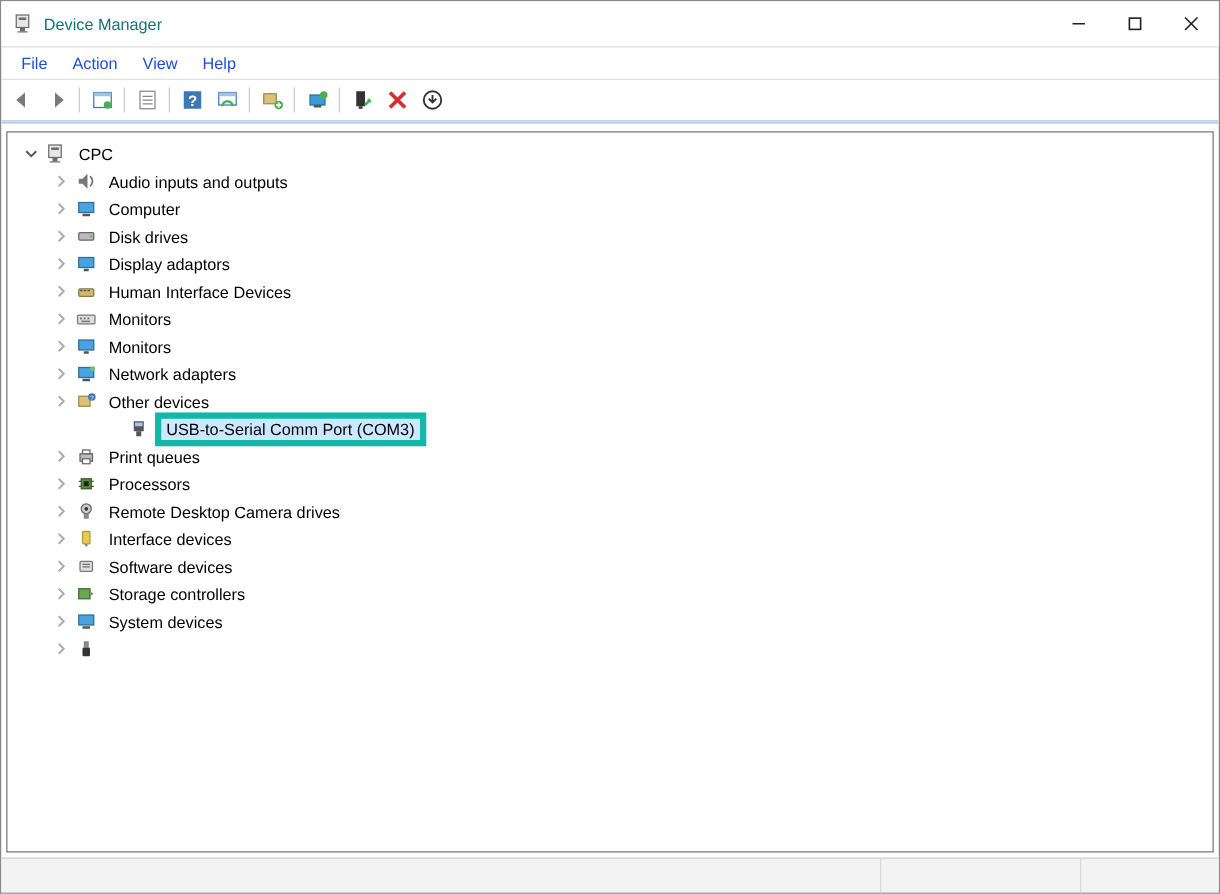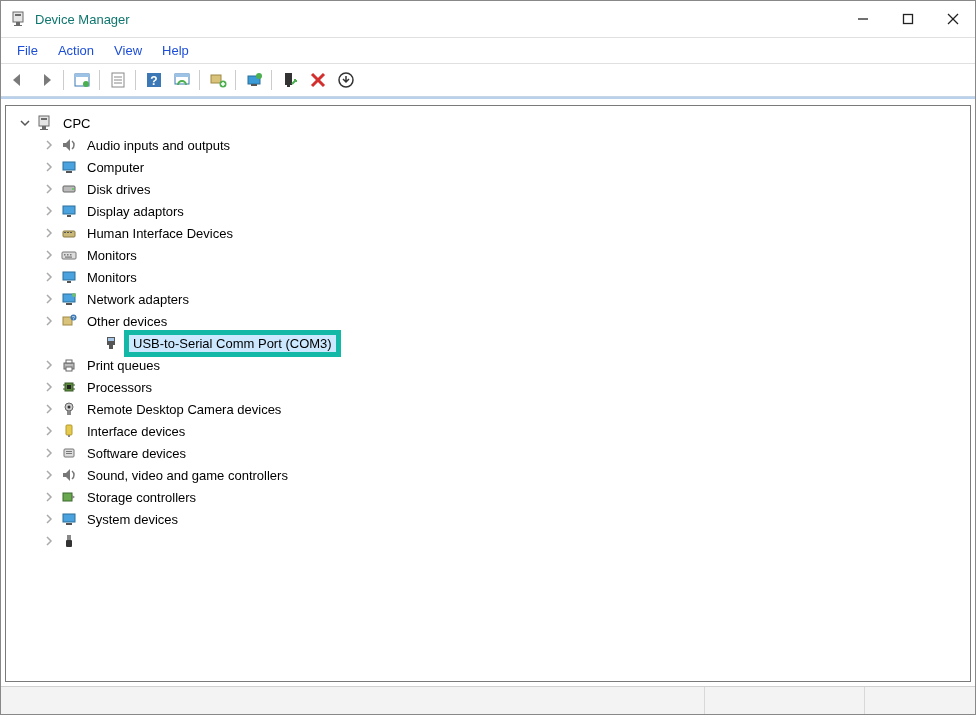--- a/index.html
+++ b/index.html
@@ -486,21 +486,21 @@
                     <path d="M3 1 L7 5 L3 9" fill="none" stroke="#aaa" stroke-width="1.5"></path>
                   </svg>
                 </span>
                 <span class="node-icon">
                   <svg width="16" height="16" viewBox="0 0 16 16">
                     <circle cx="8" cy="6" r="4" fill="#ccc" stroke="#666"></circle>
                     <circle cx="8" cy="6" r="1.5" fill="#333"></circle>
                     <rect x="6" y="10" width="4" height="4" fill="#888"></rect>
                   </svg>
                 </span>
-                <span class="node-label">Remote Desktop Camera devices</span>
+                <span class="node-label">Remote Desktop Camera drives</span>
               </div>
             </li>
             <li class="lvl1">
               <div class="row">
                 <span class="expander">
                   <svg width="10" height="10" viewBox="0 0 10 10">
                     <path d="M3 1 L7 5 L3 9" fill="none" stroke="#aaa" stroke-width="1.5"></path>
                   </svg>
                 </span>
                 <span class="node-icon">
@@ -520,36 +520,20 @@
                   </svg>
                 </span>
                 <span class="node-icon">
                   <svg width="16" height="16" viewBox="0 0 16 16">
                     <rect x="3" y="4" width="10" height="8" rx="1" fill="#ddd" stroke="#777"></rect>
                     <rect x="5" y="6" width="6" height="1" fill="#777"></rect>
                     <rect x="5" y="8" width="6" height="1" fill="#777"></rect>
                   </svg>
                 </span>
                 <span class="node-label">Software devices</span>
-              </div>
-            </li>
-            <li class="lvl1">
-              <div class="row">
-                <span class="expander">
-                  <svg width="10" height="10" viewBox="0 0 10 10">
-                    <path d="M3 1 L7 5 L3 9" fill="none" stroke="#aaa" stroke-width="1.5"></path>
-                  </svg>
-                </span>
-                <span class="node-icon">
-                  <svg width="16" height="16" viewBox="0 0 16 16">
-                    <path d="M2 6h3l4-4v12l-4-4H2z" fill="#777"></path>
-                    <path d="M11 4a5 5 0 010 8" fill="none" stroke="#777" stroke-width="1.5"></path>
-                  </svg>
-                </span>
-                <span class="node-label">Sound, video and game controllers</span>
               </div>
             </li>
             <li class="lvl1">
               <div class="row">
                 <span class="expander">
                   <svg width="10" height="10" viewBox="0 0 10 10">
                     <path d="M3 1 L7 5 L3 9" fill="none" stroke="#aaa" stroke-width="1.5"></path>
                   </svg>
                 </span>
                 <span class="node-icon">

